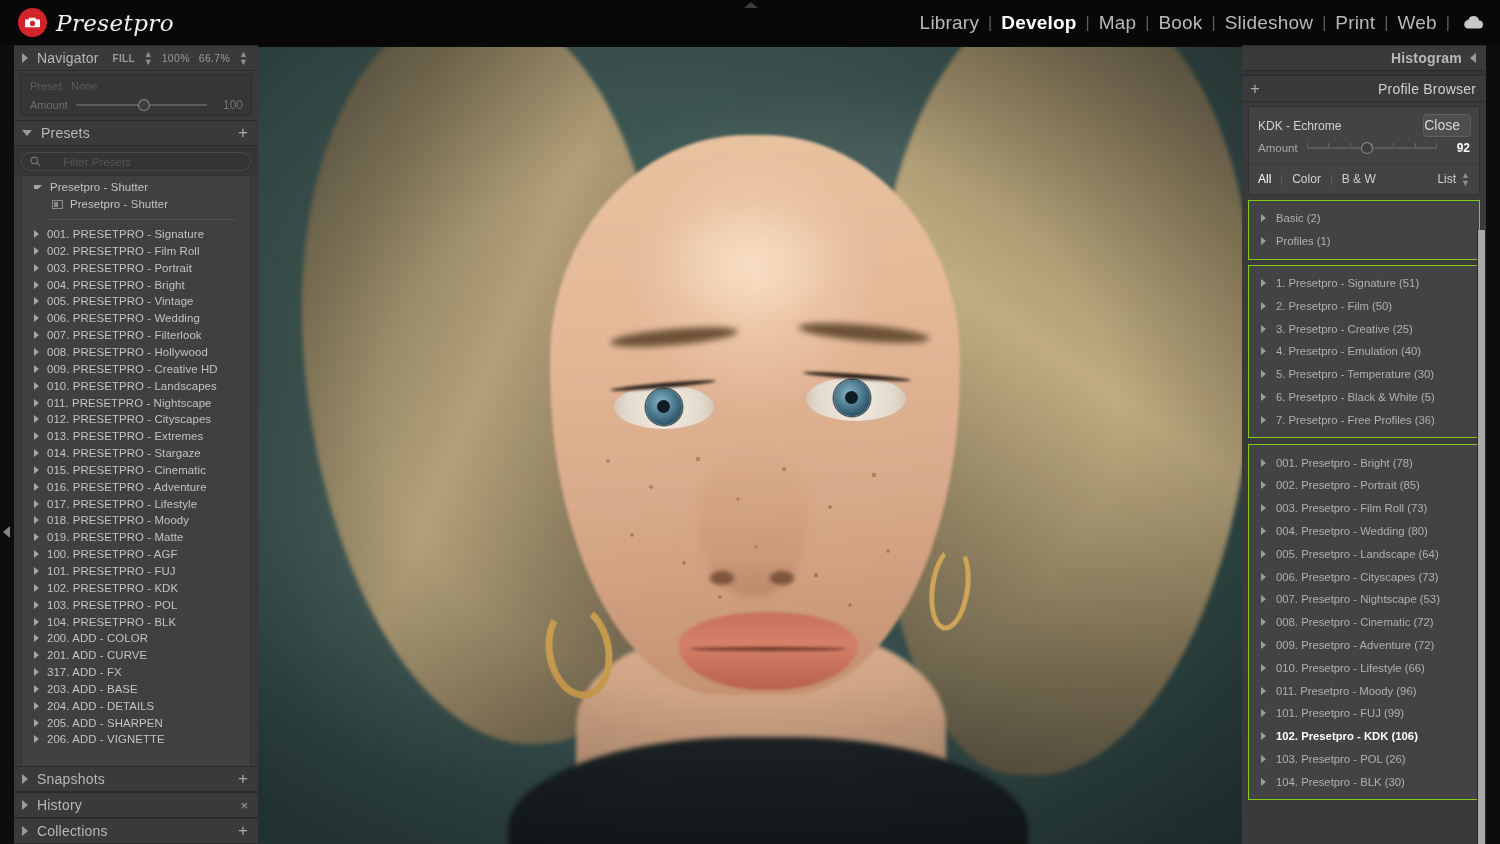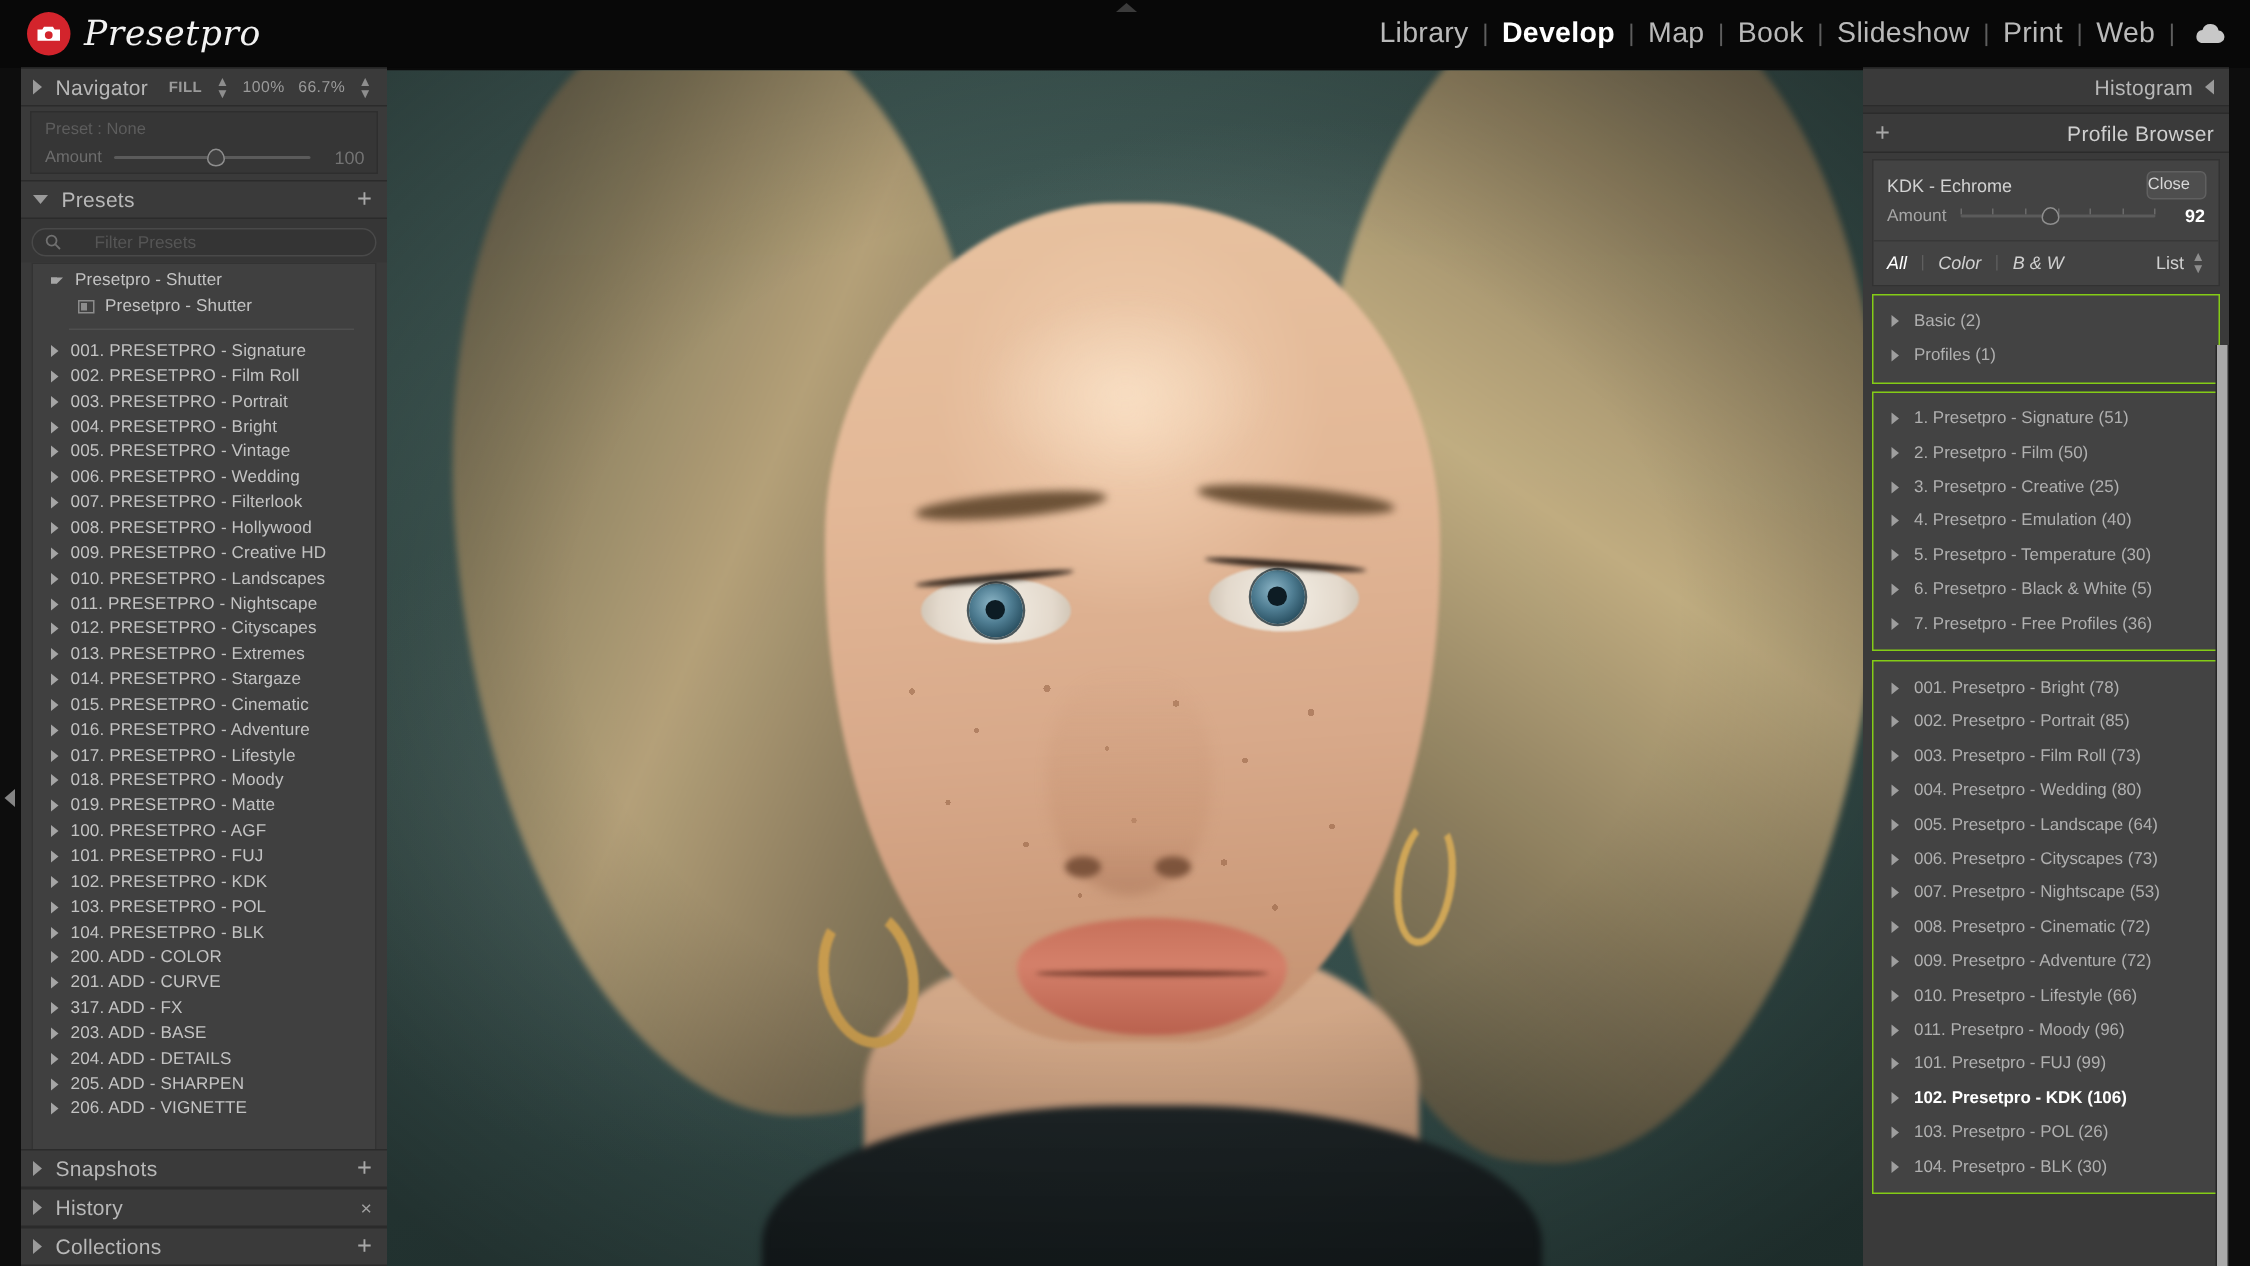--- a/index.html
+++ b/index.html
@@ -58,21 +58,21 @@
     width: 0; height: 0; border-top: 6px solid transparent;
     border-bottom: 6px solid transparent; border-right: 7px solid #848484;
   }
 
   
   .sect-head {
     position: relative; height: 26px; display: flex; align-items: center;
     padding: 0 10px 0 8px; background: #3a3a3a;
     border-top: 1px solid #2b2b2b; border-bottom: 1px solid #2b2b2b;
   }
-  .sect-head.rt { justify-content: flex-end; }
+  .sect-head.rt { justify-content: flex-end; font-weight: bold; }
   .sect-title { color: #b8b8b8; font-size: 14px; letter-spacing: .2px; }
   .tri {
     width: 0; height: 0; border-top: 5px solid transparent;
     border-bottom: 5px solid transparent; border-left: 6px solid #9a9a9a;
     margin-right: 9px;
   }
   .tri.down {
     border-left: 5px solid transparent; border-right: 5px solid transparent;
     border-top: 6px solid #9a9a9a; border-bottom: none; margin-right: 9px;
   }
@@ -159,32 +159,32 @@
   .profile-card {
     margin: 4px 6px 0 6px; background: #434343; border: 1px solid #323232;
   }
   .pc-row1 {
     display: flex; align-items: center; justify-content: space-between;
     padding: 7px 8px 2px 9px;
   }
   .pc-name { color: #d2d2d2; font-size: 12px; }
   .close-btn {
     background: #4e4e4e; border: 1px solid #606060; border-radius: 4px;
-    color: #d8d8d8; font-size: 11px; padding: 2px 10px 3px 0;
+    color: #d8d8d8; font-size: 14px; padding: 2px 10px 3px 0;
   }
   .pc-row2 { display: flex; align-items: center; gap: 9px; padding: 2px 9px 9px 9px; }
   .pc-lbl { color: #a6a6a6; font-size: 11.5px; }
   .ticks { position: absolute; left: 0; right: 0; top: 0; height: 10px; }
   .tick { position: absolute; top: 0; width: 1px; height: 4px; background: #6a6a6a; }
   .pc-val { color: #ffffff; font-size: 12px; font-weight: bold; width: 24px; text-align: right; }
   .pc-tabs {
     display: flex; align-items: center; padding: 6px 9px 7px 9px;
     border-top: 1px solid #383838; gap: 0;
   }
-  .ptab { color: #d0d0d0; font-size: 12px; padding: 0 9px; font-style: italic; }
+  .ptab { color: #d0d0d0; font-size: 12px; padding: 0 9px; }
   .ptab:first-child { padding-left: 0; }
   .ptab.on { color: #ffffff; }
   .psep { color: #5f5f5f; font-size: 11px; }
   .plist-mode { margin-left: auto; display: flex; align-items: center; gap: 5px; color: #d0d0d0; font-size: 12px; }
 
   .groupbox {
     margin: 5px 6px 0 6px; background: #434343; border: 1px solid #84cc16;
     padding: 6px 0 6px 0;
   }
   .grow {

